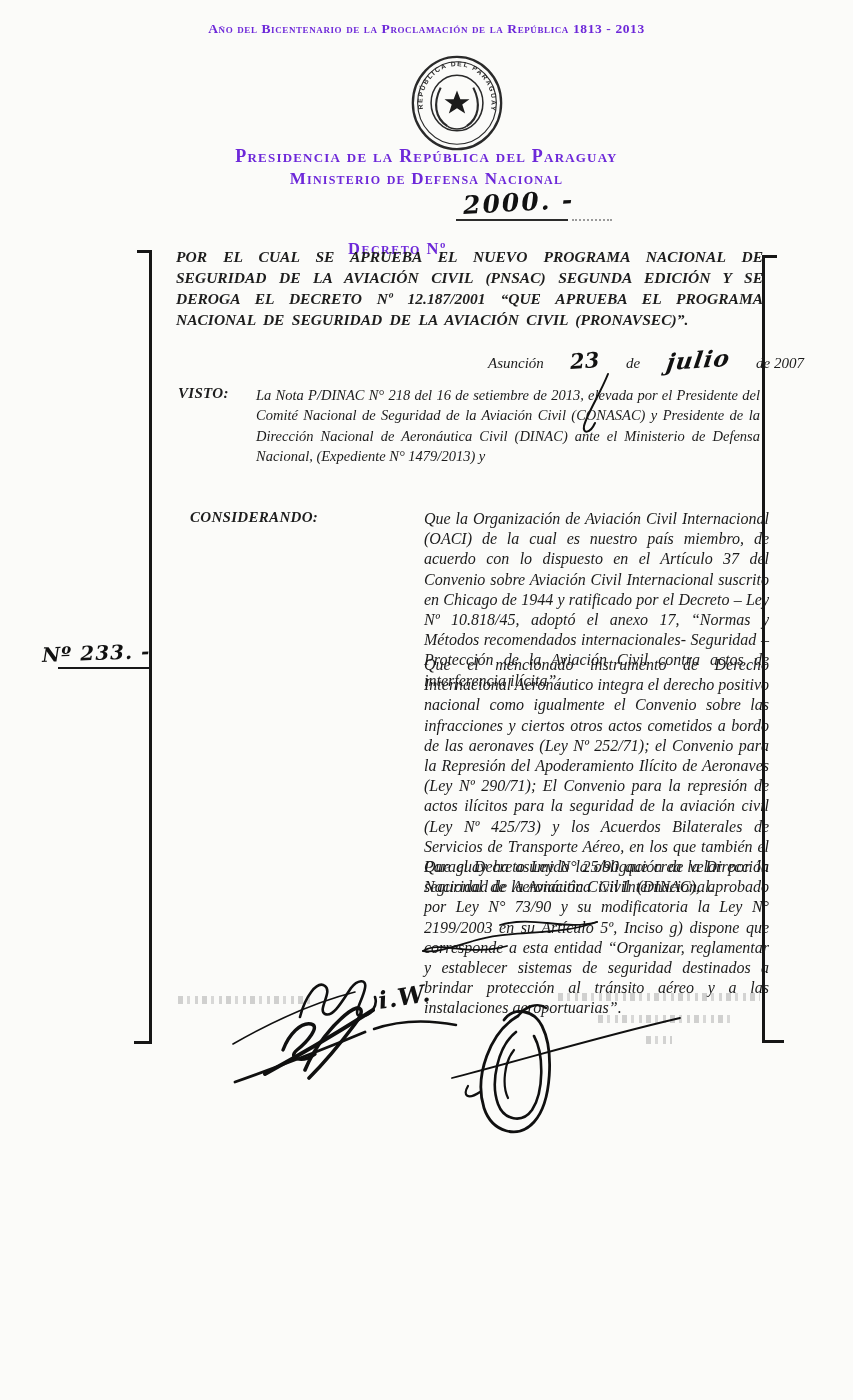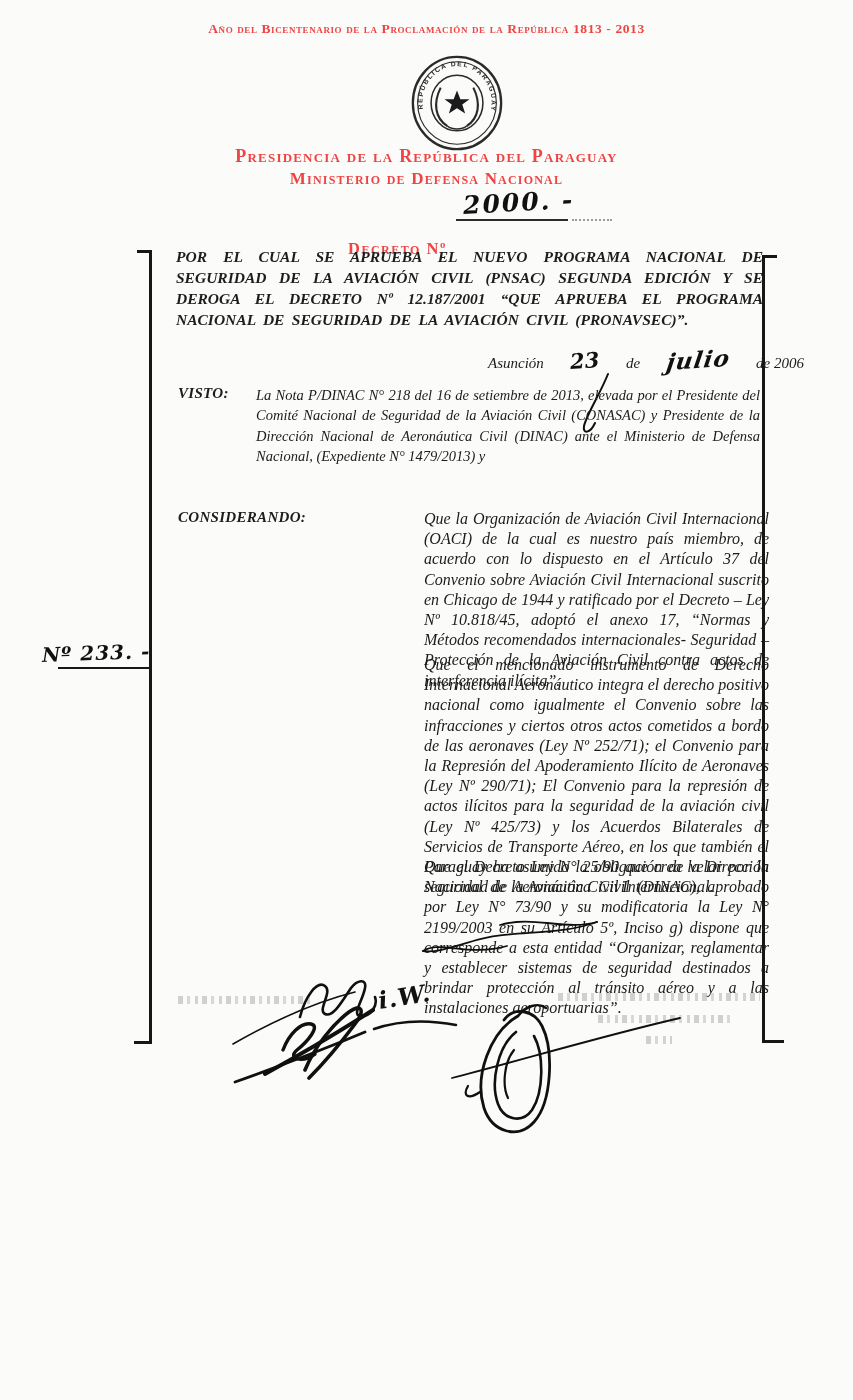--- a/index.html
+++ b/index.html
@@ -11,21 +11,21 @@
     background: #fbfbf9;
     overflow: hidden;
     color: #1d1d1d;
     font-family: "Liberation Serif", serif;
   }
   .abs { position: absolute; }
   .center { left:0; width:853px; text-align:center; }
   .smallcaps {
     font-variant: small-caps;
     font-family: "Liberation Serif", serif;
-    color:#ef4444;
+    color:#6d28d9;
   }
   .hdr-year   { top:21px; font-size:13.5px; letter-spacing:0.6px; font-weight:600; }
   .presidency { top:146px; font-size:18px; letter-spacing:1.2px; font-weight:600; }
   .ministry   { top:169px; font-size:17px; letter-spacing:1.2px; font-weight:600; }
   .decree-label { left:348px; top:199px; font-size:16.5px; letter-spacing:1.5px; font-weight:600;margin-top:40px; }
 
   .handwriting {
     font-family: "DejaVu Serif", serif;
     font-style: italic;
     font-weight: bold;
@@ -43,21 +43,21 @@
     font-size:15.5px; font-weight:bold; font-style:italic;
     line-height:21px; word-spacing:3.5px;
   }
   .dateline { left:442px; top:346px; width:316px; display:flex; align-items:baseline; justify-content:space-between; font-size:15px;margin-left:46px; }
   .hw-day   { font-size:21px; transform: rotate(-4deg); }
   .hw-month { font-size:23px; transform: skewX(-12deg) rotate(-4deg); letter-spacing:1px; }
 
   .sec-label { font-size:15px; font-weight:bold; font-style:italic; letter-spacing:0.3px;text-align:center; }
   .visto-label { left:178px; top:385px; }
   .visto-text  { left:256px; top:385px; width:504px; font-size:14.5px; line-height:20.4px; }
-  .cons-label  { left:178px; top:509px; }
+  .cons-label  { left:190px; top:509px; }
   .cons-par    { left:424px; width:345px; font-size:16px; line-height:20.2px; }
   .p1 { top:509px; }
   .p2 { top:655px;font-style:italic; }
   .p3 { top:857px; }
 
   .margin-note { left:42px; top:641px; font-size:20px; transform: rotate(-2deg); letter-spacing:1px; }
   .margin-underline { left:58px; top:667px; width:93px; height:2px; background:#181818; }
 
   
   .vrule-left  { left:149px; top:250px; width:3px; height:794px; background:#161616; }
@@ -121,21 +121,21 @@
   <div class="abs tick tick-tr"></div>
   <div class="abs tick tick-br"></div>
 
   <div class="abs just title-par">POR EL CUAL SE APRUEBA EL NUEVO PROGRAMA NACIONAL DE SEGURIDAD DE LA AVIACIÓN CIVIL (PNSAC) SEGUNDA EDICIÓN Y SE DEROGA EL DECRETO Nº 12.187/2001 “QUE APRUEBA EL PROGRAMA NACIONAL DE SEGURIDAD DE LA AVIACIÓN CIVIL (PRONAVSEC)”.</div>
 
   <div class="abs dateline body-it">
     <span>Asunción</span>
     <span class="handwriting hw-day">23</span>
     <span>de</span>
     <span class="handwriting hw-month">julio</span>
-    <span>de 2006</span>
+    <span>de 2007</span>
   </div>
 
   <svg class="abs sig" style="left:578px; top:372px;" width="45" height="66" viewBox="0 0 45 66">
     <path d="M 30 2 C 22 22 9 42 6 54 C 4.5 62 12 62 17 51" stroke-width="2"></path>
   </svg>
 
   <div class="abs sec-label visto-label">VISTO:</div>
   <div class="abs just body-it visto-text">La Nota P/DINAC N° 218 del 16 de setiembre de 2013, elevada por el Presidente del Comité Nacional de Seguridad de la Aviación Civil (CONASAC) y Presidente de la Dirección Nacional de Aeronáutica Civil (DINAC) ante el Ministerio de Defensa Nacional, (Expediente N° 1479/2013) y</div>
 
   <div class="abs sec-label cons-label">CONSIDERANDO:</div>

